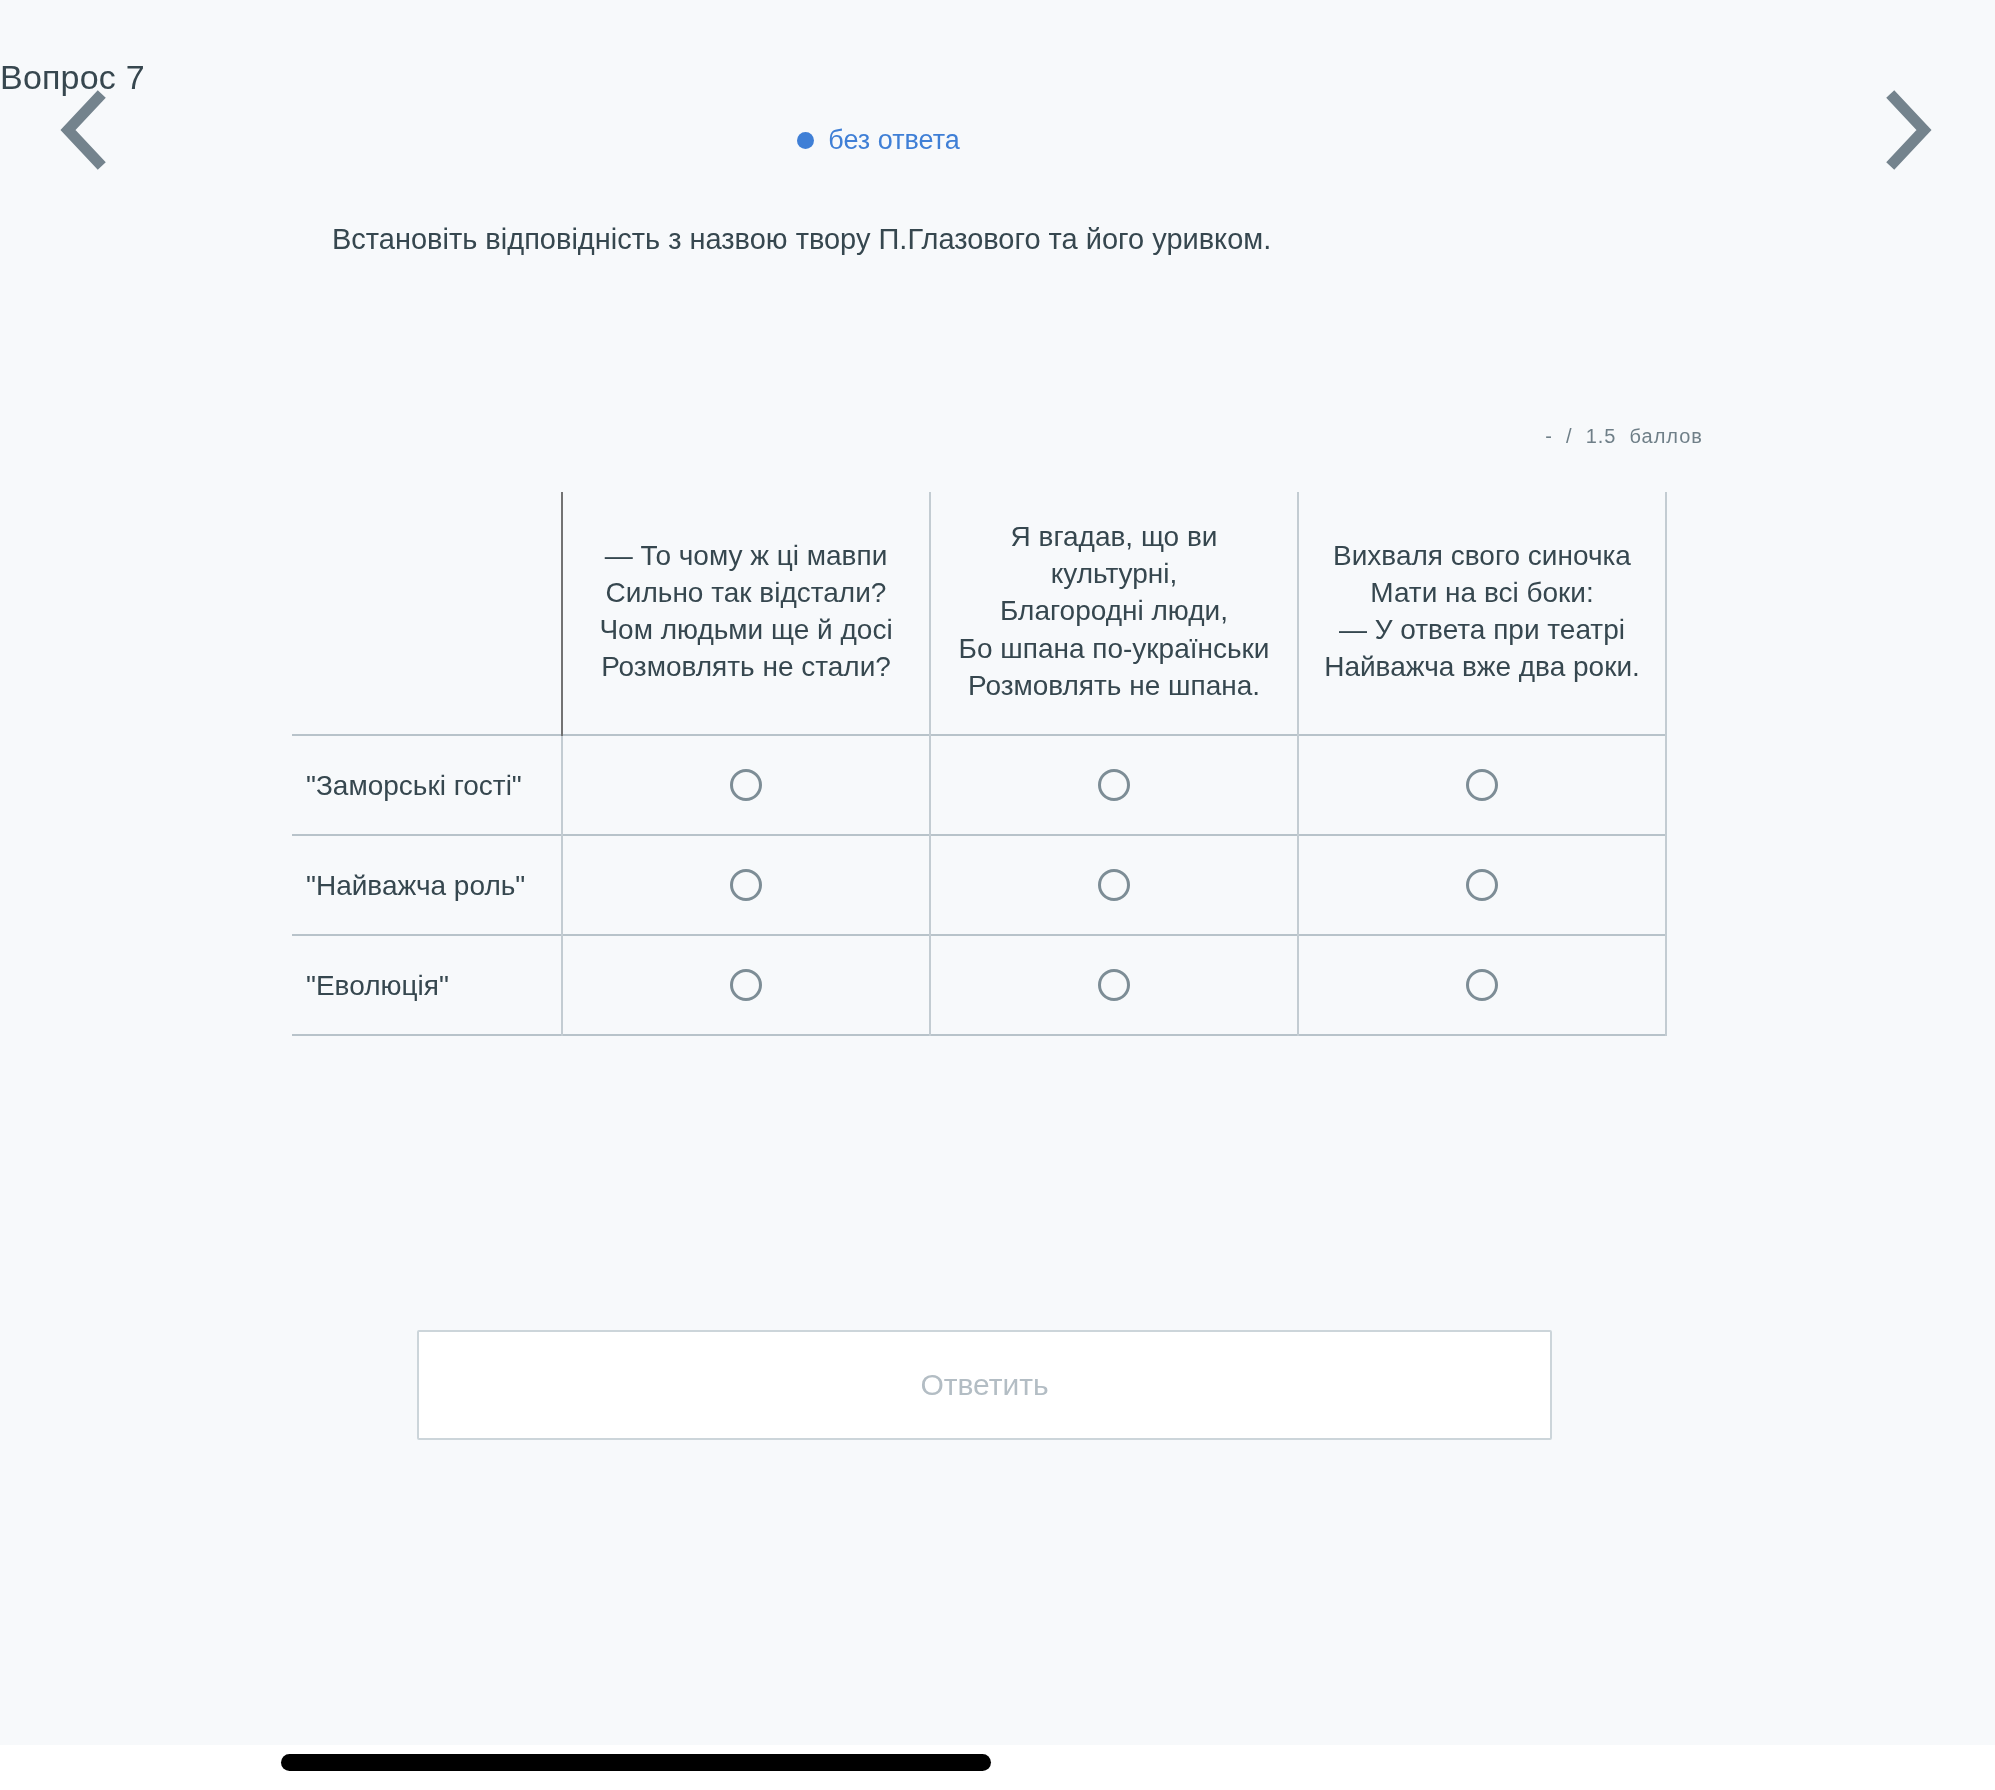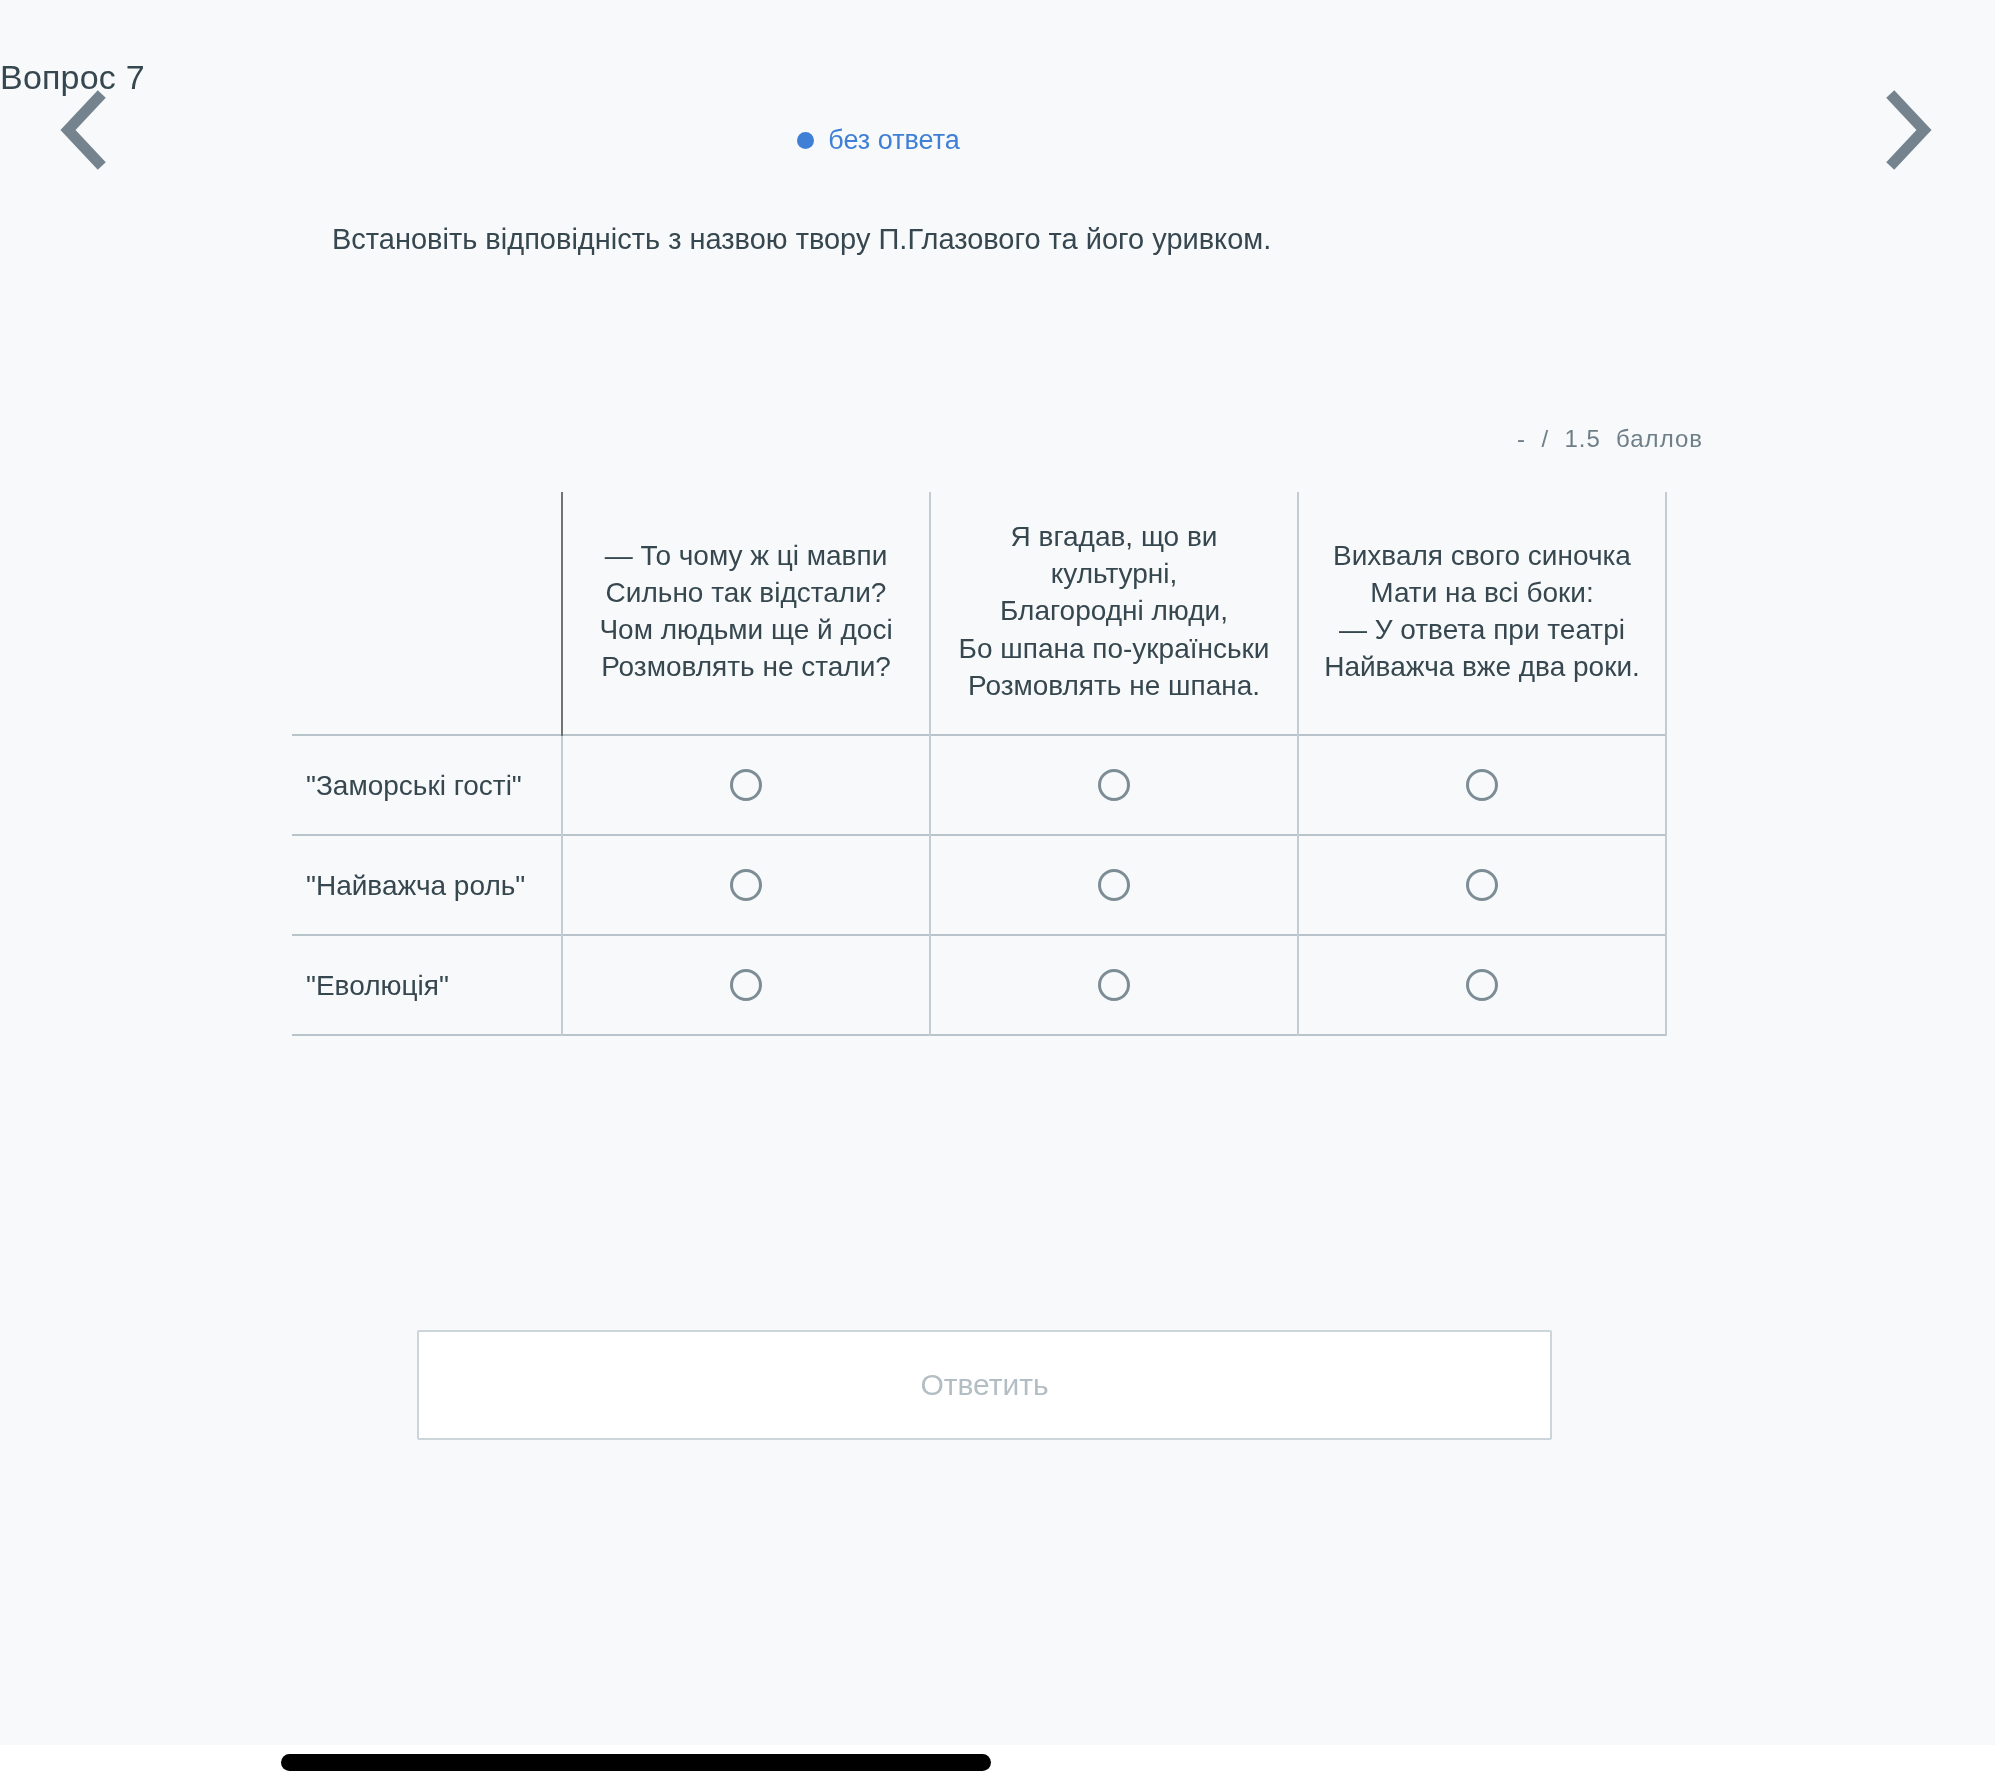--- a/index.html
+++ b/index.html
@@ -86,21 +86,21 @@
     line-height: 1.45;
     color: #36474f;
     margin-left: 40px;
   }
 
   
   .q-points {
     position: absolute;
     right: 292px;
     top: 425px;
-    font-size: 24px;
+    font-size: 20px;
     color: #6f7f88;
     letter-spacing: 1px;
     white-space: pre;
   }
 
   
   .matrix {
     position: absolute;
     left: 292px;
     top: 492px;

